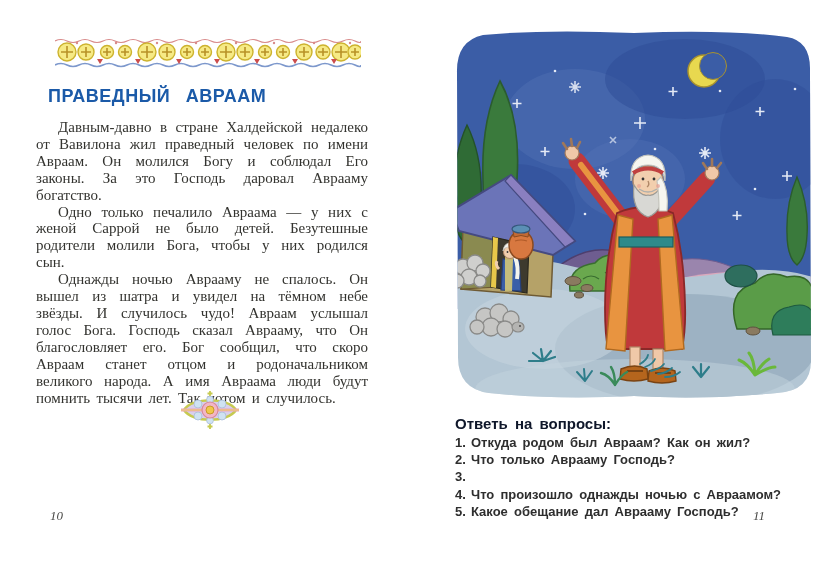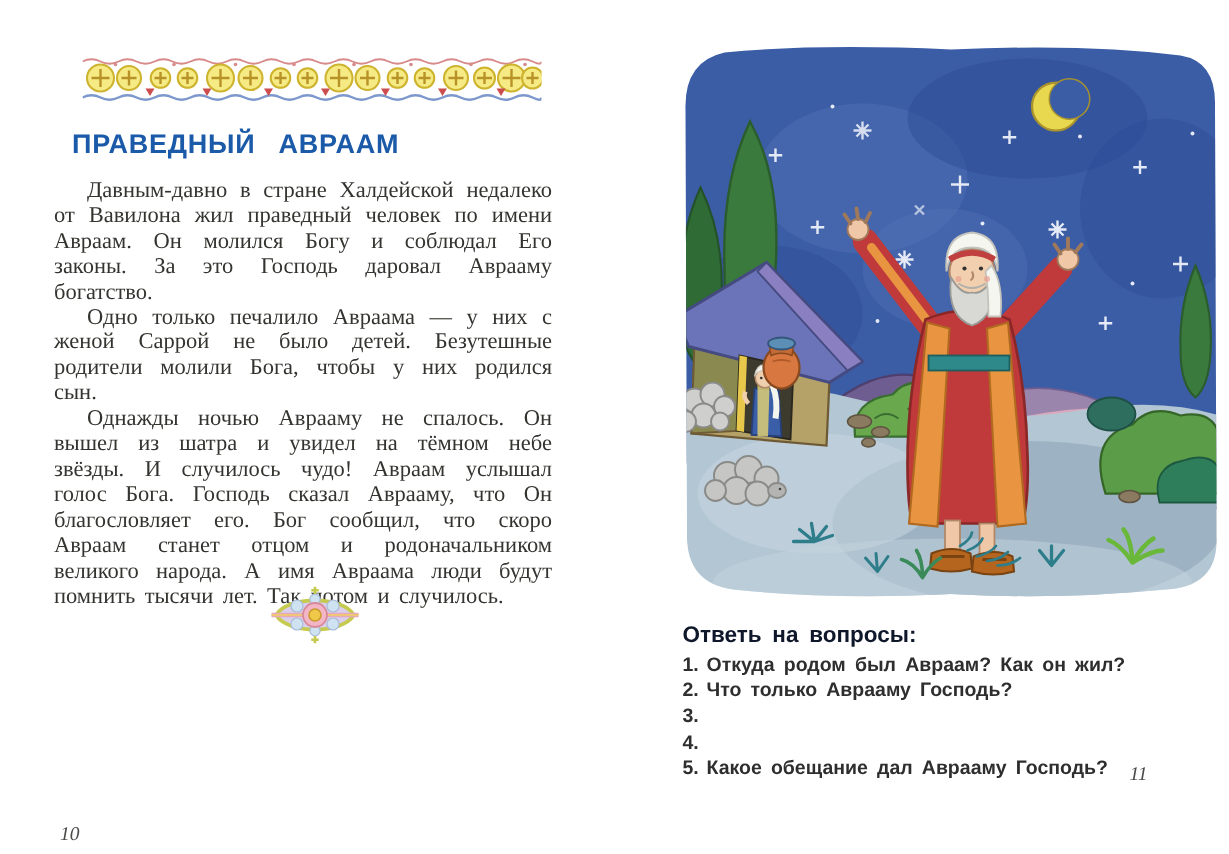--- a/index.html
+++ b/index.html
@@ -32,21 +32,21 @@
     color: #33332f;
     text-align: justify;
   }
   .story-text p { text-indent: 22px; word-spacing: 2.5px; }
   .story-ornament { left: 181px; top: 391px; width: 58px; height: 38px; }
   .folio {
     font-style: italic;
     font-size: 13px;
     color: #4a4a48;
   }
-  .folio-left  { left: 40px;  top: 508px; margin-top: 40px; }
+  .folio-left  { left: 50px;  top: 508px; }
   .folio-right { left: 753px; top: 508px; }
 
   
   .illustration { left: 455px; top: 29px; width: 358px; height: 371px; }
   .questions-header {
     left: 455px; top: 415px; width: 350px;
     font-family: Liberation Sans, sans-serif;
     font-weight: bold;
     font-size: 15px;
     word-spacing: 3px;
@@ -361,20 +361,21 @@
   </li>
   <li>
     <span class="q-num">2.</span>
     <span>Что только Аврааму Господь?</span>
   </li>
   <li>
     <span class="q-num">3.</span>
   </li>
   <li>
     <span class="q-num">4.</span>
+    <span>Что произошло однажды ночью с Авраамом?</span>
   </li>
   <li>
     <span class="q-num">5.</span>
     <span>Какое обещание дал Аврааму Господь?</span>
   </li>
 </ol>
 
 <div class="abs folio folio-right">11</div>
 
 </body></html>

